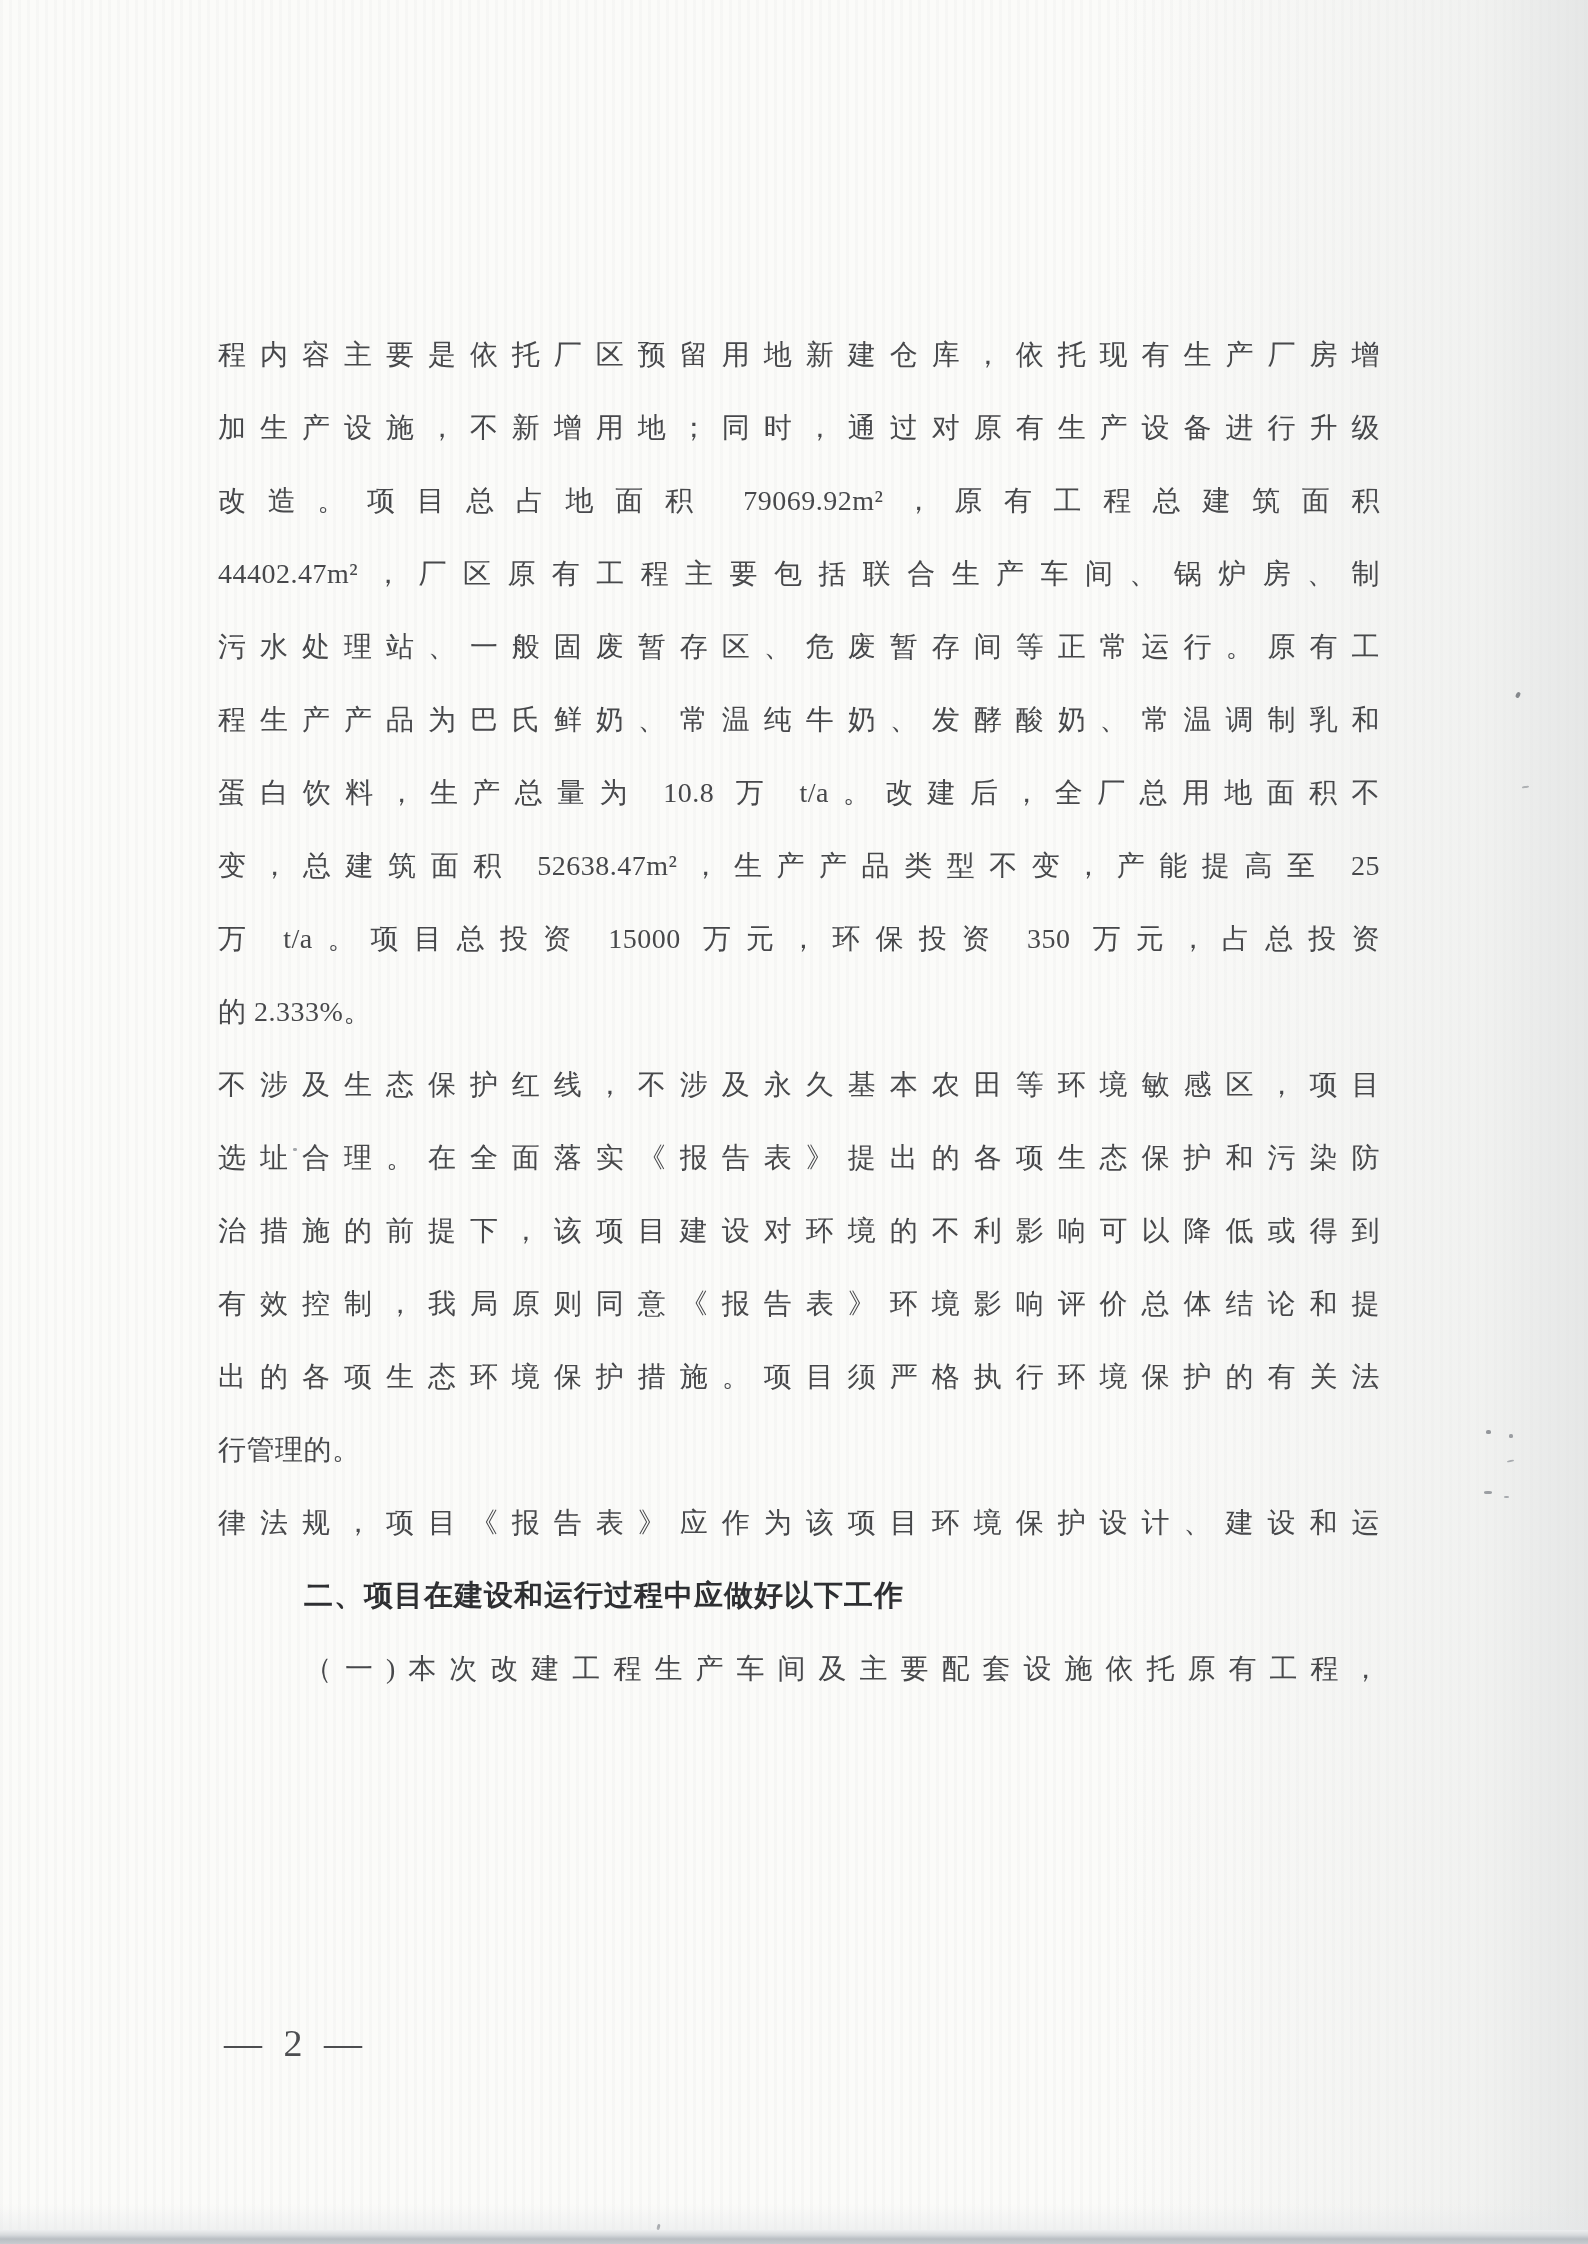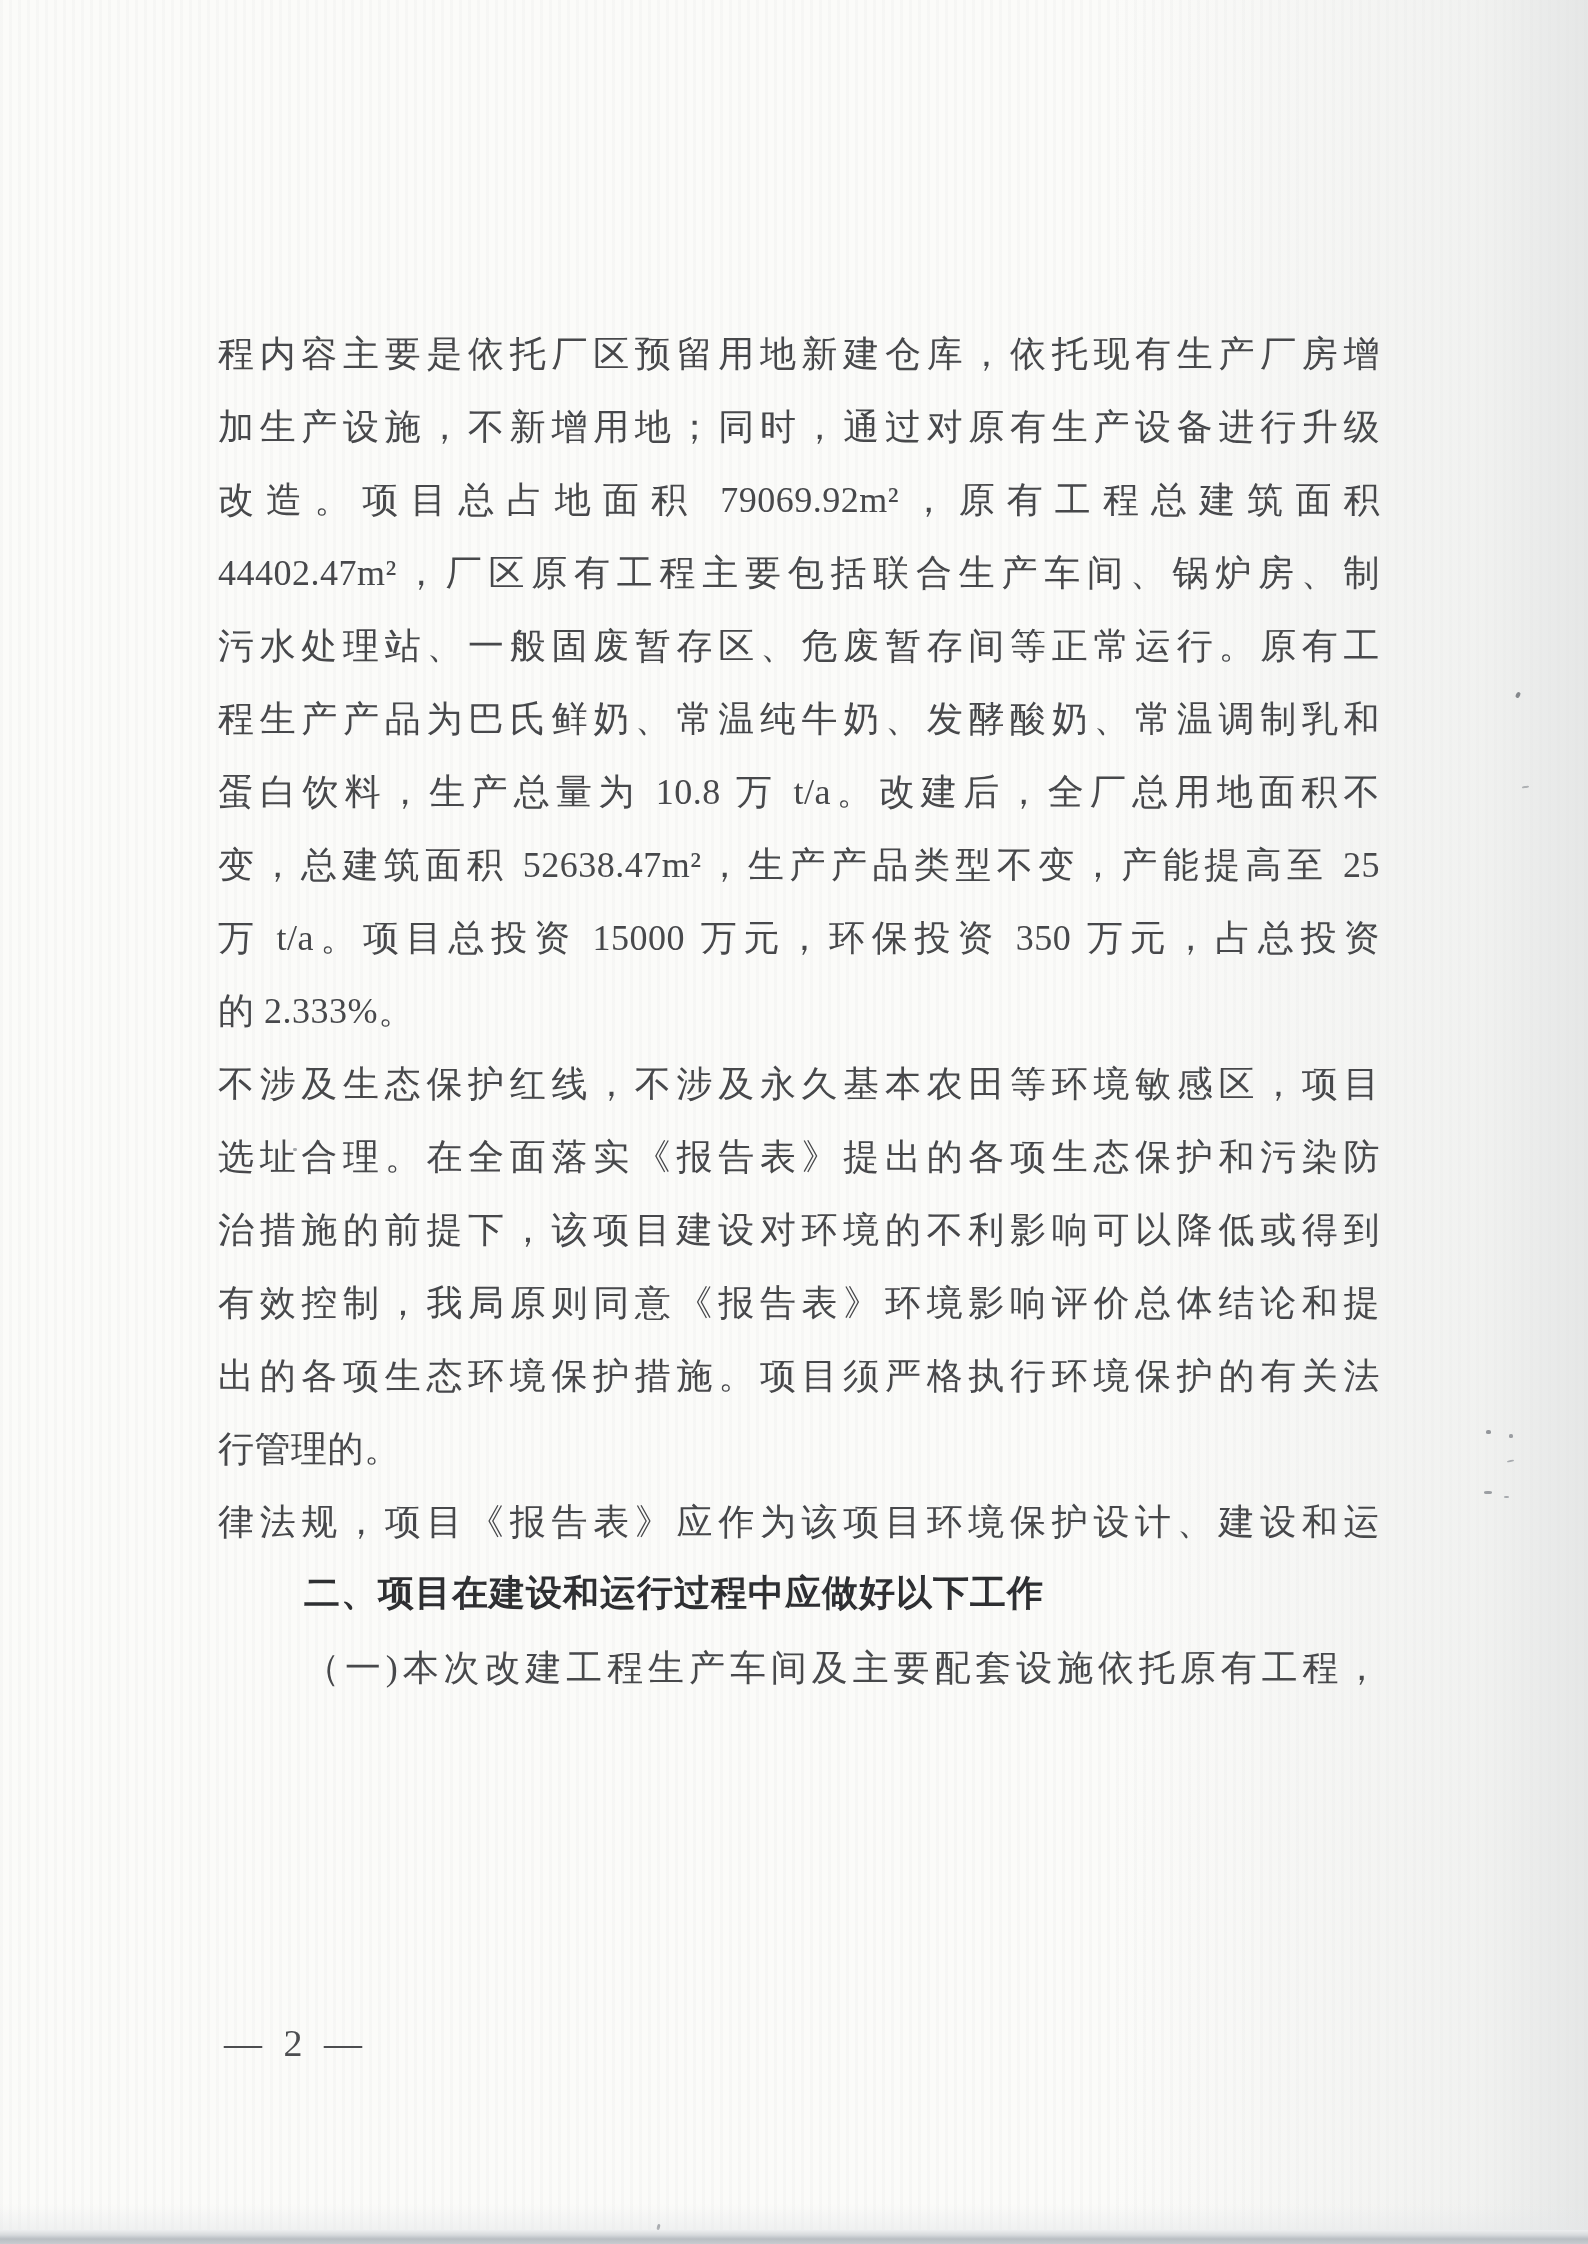--- a/index.html
+++ b/index.html
@@ -27,37 +27,37 @@
     background:linear-gradient(to bottom,rgba(240,241,242,0),rgba(228,230,232,.5));
   }
   .content{
     position:absolute;
     left:218px; top:318px;
     width:1162px;
   }
   .line{
     height:73px;
     line-height:73px;
-    font-size:36px;
+    font-size:28px;
     color:#47484b;
     letter-spacing:.5px;
     white-space:nowrap;
   }
   .line.fill{
     text-align:justify;
     text-align-last:justify;
     white-space:normal;
     word-break:keep-all;
   }
   .line.indent{ padding-left:86px; }
   .line.fill.indent{ width:1076px; }
   .line.heading{
-    font-family:Liberation Mono, monospace;
+    font-family:Liberation Sans, sans-serif;
     font-weight:bold;
-    font-size:36px;
+    font-size:29px;
     color:#2e2f32;
     letter-spacing:1px;
   }
   .page-footer{
     position:absolute;
     left:224px; top:2023px;
     height:40px;line-height:40px;
     font-size:38px;
     color:#4c4d50;
     letter-spacing:6px;

